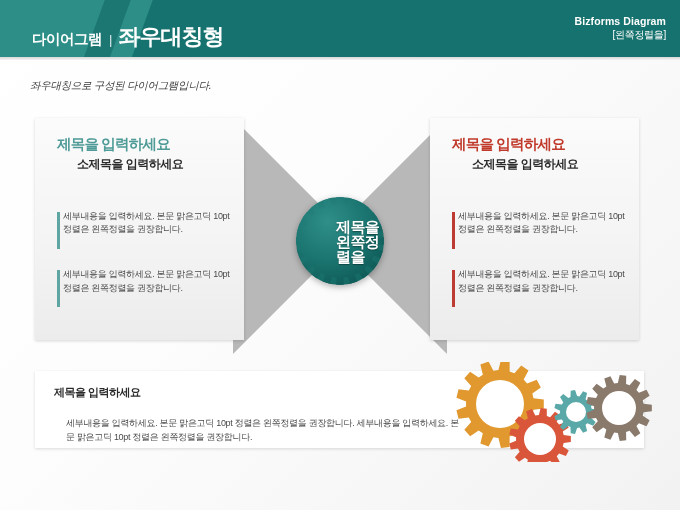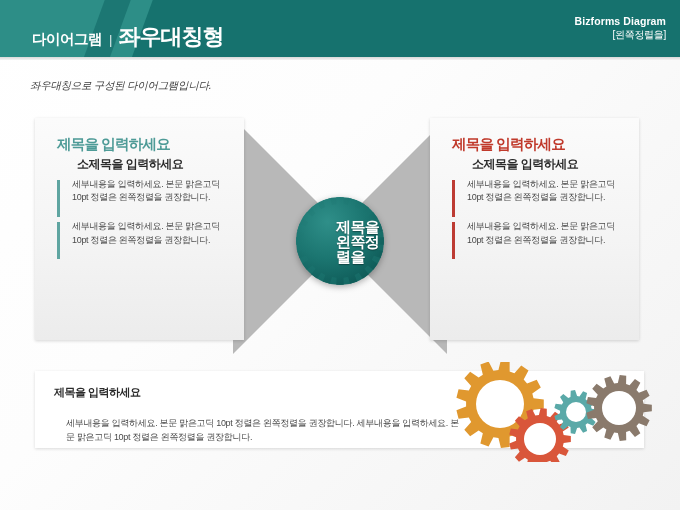--- a/index.html
+++ b/index.html
@@ -81,21 +81,21 @@
     position:absolute;left:22px;top:17px;
     font-size:14.5px;font-weight:700;letter-spacing:-.8px;white-space:nowrap;
   }
   .panel-left .p-title{color:#4e9b97;}
   .panel-right .p-title{color:#c0392b;}
   .p-sub{
     position:absolute;left:22px;top:38px;
     font-size:12px;font-weight:700;color:#2b2b2b;letter-spacing:-.5px;white-space:nowrap;margin-left:20px;
   }
   .bullets{position:absolute;left:22px;top:60px;right:12px;}
-  .bullet{position:relative;padding-left:15px;margin-bottom:16px;}
+  .bullet{position:relative;padding-left:6px;margin-bottom:16px;margin-top:32px;}
   .bullet .bar{
     position:absolute;left:0;top:2px;width:3px;height:37px;
   }
   .panel-left .bullet .bar{background:#5fa5a1;}
   .panel-right .bullet .bar{background:#bd3b33;}
   .bullet p{
     margin:0;font-size:9px;line-height:13.2px;color:#4a4a4a;letter-spacing:-.3px;
   }
 
   

